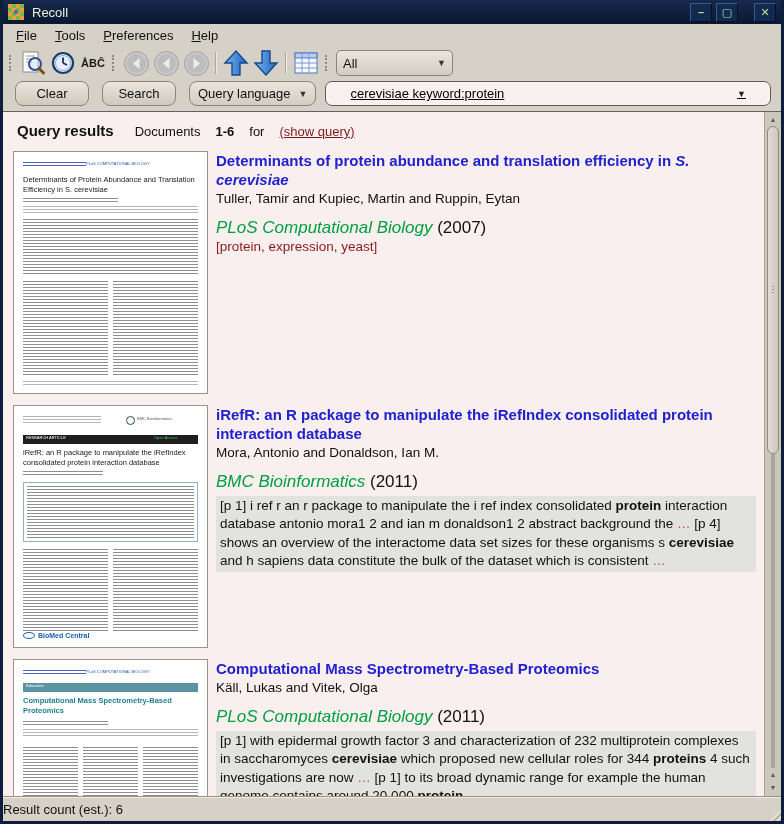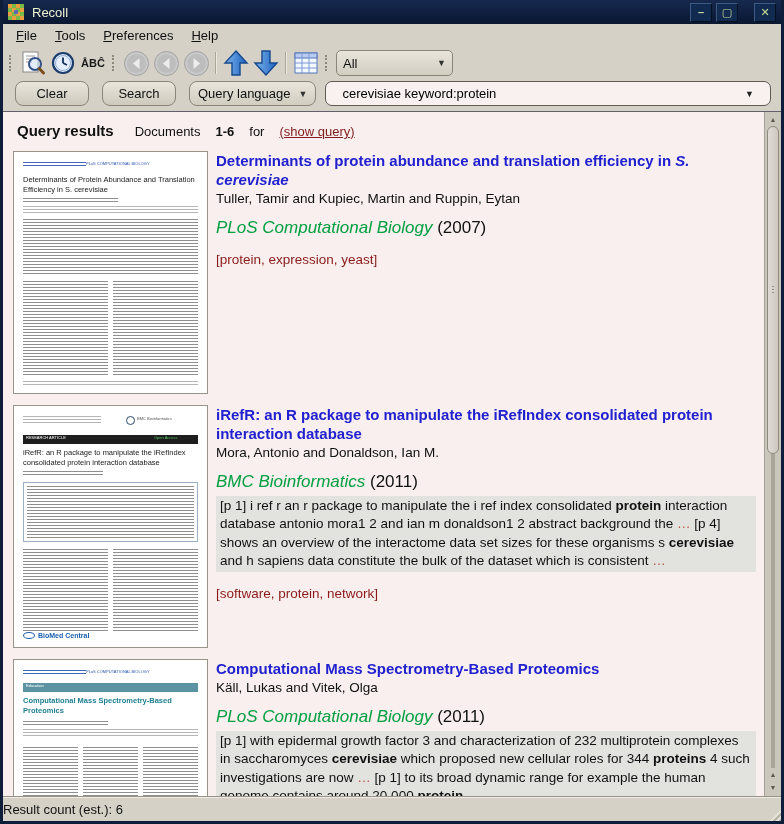--- a/index.html
+++ b/index.html
@@ -28,41 +28,41 @@
   .combo{height:26px;background:linear-gradient(#e9e5db,#d2cdc1);border:1px solid #8a8578;border-radius:5px;
     display:flex;align-items:center;font-size:13px;color:#111;padding:0 6px;}
   .combo .arrow{margin-left:auto;font-size:9px;color:#333;padding-left:8px;}
   .combo-all{width:117px;margin-left:2px;}
   
   .searchbar{height:31px;display:flex;align-items:center;padding:0 10px 4px 12px;flex-shrink:0;}
   .sb-btn{height:25px;min-width:74px;padding:0 14px;background:linear-gradient(#eae6dc,#cec9bd);border:1px solid #8a8578;
     border-radius:8px;font-size:13px;color:#111;display:flex;align-items:center;justify-content:center;margin-right:13px;}
   .combo-lang{height:25px;border-radius:8px;padding:0 8px;margin-right:9px;min-width:96px;}
   .query-combo{flex:1;height:25px;background:#f9f1ef;border:1px solid #5f5b52;border-radius:7px;display:flex;
-    align-items:center;padding:0 16px;font-size:13px;color:#000;}
+    align-items:center;padding:0 24px;font-size:13px;color:#000;text-decoration:underline;}
   .query-combo .arrow{margin-left:auto;font-size:9px;color:#222;}
   
   .results-wrap{flex:1;display:flex;border-top:1px solid #63606a;background:#f8efee;min-height:0;}
   .results-main{flex:1;min-width:0;overflow:hidden;padding:6px 6px 0 10px;}
   .rh{font-size:13px;color:#111;margin:4px 0 12px 4px;display:flex;align-items:baseline;gap:15px;}
   .rh-title{font-size:15px;font-weight:bold;margin-right:6px;}
   .rh b{font-weight:bold;}
   .rh a{color:#7f1d1d;text-decoration:underline;}
   .row{display:flex;gap:8px;margin-bottom:11px;}
   .rtext{flex:1;min-width:0;padding-right:2px;}
   .r-title{color:#2121cf;font-weight:bold;font-size:15px;line-height:1.27;}
   .it{font-style:italic;}
   .r-authors{font-size:13.5px;color:#111;margin-top:2px;}
   .r-journal-line{font-size:17px;margin-top:12px;}
   .r-journal{color:#00a040;font-style:italic;}
   .r-year{color:#111;}
   .r-snippet{background:#e2e2df;font-size:13.5px;line-height:1.36;margin-top:4px;padding:1px 4px;color:#111;}
   .hl{font-weight:bold;}
   .sep{color:#b85548;}
-  .r-keywords{color:#8b1a1a;font-size:13.5px;margin-top:14px;}
+  .r-keywords{color:#8b1a1a;font-size:13.5px;margin-top:1px;}
   
   .thumb{width:195px;height:243px;background:#fff;border:1px solid #98948a;flex-shrink:0;padding:10px 9px 8px 9px;
     display:flex;flex-direction:column;overflow:hidden;}
   .tx{background:repeating-linear-gradient(to bottom,#8f8f8f 0 1px,transparent 1px 3px);}
   .tx.light{background:repeating-linear-gradient(to bottom,#b5b5b5 0 1px,transparent 1px 3px);}
   .tx.blue{background:repeating-linear-gradient(to bottom,#4466bb 0 1px,transparent 1px 3px);}
   .cols{display:flex;gap:5px;flex:1;margin-top:4px;}
   .col{flex:1;}
   .tiny{font-size:7px;transform:scale(.57);transform-origin:left top;white-space:nowrap;color:#555;}
   .tiny.blue{color:#2a55b0;background:none;}
@@ -289,21 +289,20 @@
                 <span>BioMed Central</span>
               </div>
 </div>
     <div class="rtext">
       <div class="r-title"><span>iRefR: an R package to manipulate the iRefIndex consolidated protein interaction database</span></div>
       <div class="r-authors">Mora, Antonio and Donaldson, Ian M.</div>
       <div class="r-journal-line">
         <span class="r-journal">BMC Bioinformatics</span><span class="r-year"> (2011)</span>
       </div>
       <div class="r-snippet"><span>[p 1] i ref r an r package to manipulate the i ref index consolidated </span><span class="hl">protein</span><span> interaction database antonio mora1 2 and ian m donaldson1 2 abstract background the </span><span class="sep">…</span><span> [p 4] shows an overview of the interactome data set sizes for these organisms s </span><span class="hl">cerevisiae</span><span> and h sapiens data constitute the bulk of the dataset which is consistent </span><span class="sep">…</span></div>
-      <div class="r-keywords">[software, protein, network]</div>
     </div>
   </div>
 
   <div class="row">
     <div class="thumb">
   <div class="th-top">
     <span class="tx blue" style="width:70px;height:5px;"></span>
     <span class="tiny blue">PLoS COMPUTATIONAL BIOLOGY</span>
   </div>
   <div class="banner teal">

